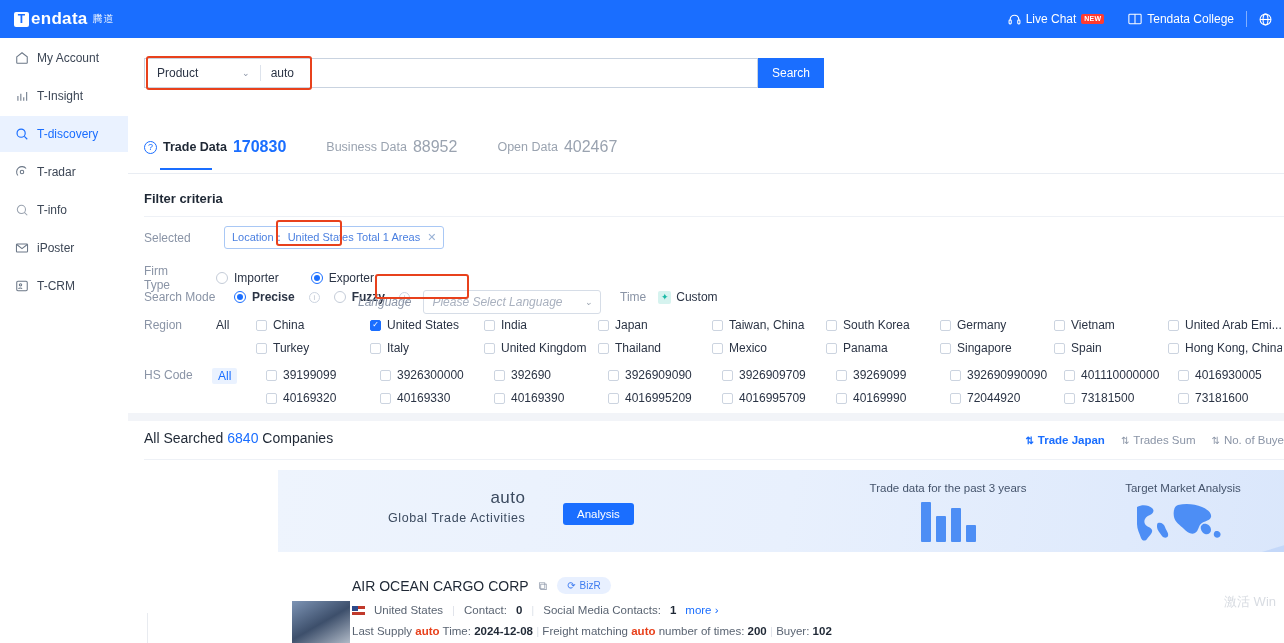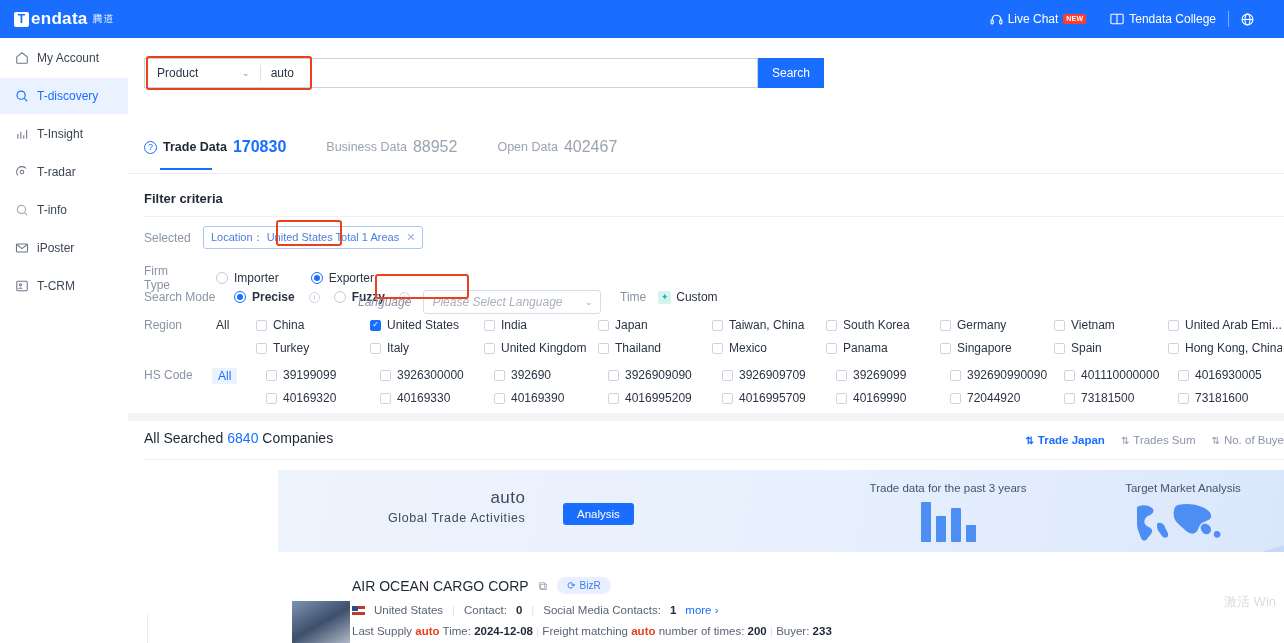--- a/index.html
+++ b/index.html
@@ -28,21 +28,21 @@
     display: flex; align-items: center; justify-content: center;
     line-height: 1;
   }
   .logo-text { color:#fff; font-size: 17px; font-weight: bold; letter-spacing: .3px; }
   .logo-cn {
     color:#fff; font-size: 10px; margin-left: 3px; opacity: .95;
     letter-spacing: 1px;
   }
   .topbar-right {
     margin-left: auto; display: flex; align-items: center;
-    color: #fff; font-size: 12px; padding-right: 18px;
+    color: #fff; font-size: 12px; padding-right: 0;
   }
   .tb-item { display: flex; align-items: center; gap: 5px; padding: 0 12px; white-space: nowrap; }
   .badge-new {
     background: #ff3b30; color: #fff; font-size: 7px; font-weight: bold;
     padding: 1px 3px; border-radius: 2px; line-height: 1.2;
     letter-spacing: .2px;
   }
   .tb-sep { width: 1px; height: 16px; background: rgba(255,255,255,.45); }
 
   
@@ -255,40 +255,40 @@
   <div class="sidebar">
     <div class="side-item">
       <span class="s-ico">
         <svg width="14" height="14" viewBox="0 0 24 24" fill="none" stroke="#6b7787" stroke-width="1.8">
             <path d="M3 10l9-7 9 7v10a1 1 0 01-1 1H4a1 1 0 01-1-1z"></path>
           </svg>
       </span>
       <span class="s-label">My Account</span>
       <span class="chev">⌄</span>
     </div>
-    <div class="side-item active">
-      <span class="s-ico">
-        <svg width="14" height="14" viewBox="0 0 24 24" fill="none" stroke="#1a6eff" stroke-width="2">
-            <circle cx="10.5" cy="10.5" r="7"></circle>
-            <line x1="16" y1="16" x2="21" y2="21"></line>
-          </svg>
-      </span>
-      <span class="s-label">T-discovery</span>
-    </div>
     <div class="side-item">
       <span class="s-ico">
         <svg width="14" height="14" viewBox="0 0 24 24" fill="none" stroke="#6b7787" stroke-width="1.8">
             <line x1="5" y1="20" x2="5" y2="12"></line>
             <line x1="10" y1="20" x2="10" y2="8"></line>
             <line x1="15" y1="20" x2="15" y2="14"></line>
             <line x1="20" y1="20" x2="20" y2="5"></line>
           </svg>
       </span>
       <span class="s-label">T-Insight</span>
     </div>
+    <div class="side-item active">
+      <span class="s-ico">
+        <svg width="14" height="14" viewBox="0 0 24 24" fill="none" stroke="#1a6eff" stroke-width="2">
+            <circle cx="10.5" cy="10.5" r="7"></circle>
+            <line x1="16" y1="16" x2="21" y2="21"></line>
+          </svg>
+      </span>
+      <span class="s-label">T-discovery</span>
+    </div>
     <div class="side-item">
       <span class="s-ico">
         <svg width="14" height="14" viewBox="0 0 24 24" fill="none" stroke="#6b7787" stroke-width="1.8">
             <path d="M19 6A9 9 0 105 18"></path>
             <circle cx="12" cy="12" r="3"></circle>
           </svg>
       </span>
       <span class="s-label">T-radar</span>
       <span class="chev">⌄</span>
     </div>
@@ -351,21 +351,21 @@
         <span class="t-name">Open Data</span>
         <span class="t-num">402467</span>
       </div>
     </div>
     <div class="tab-underline"></div>
     <div class="hr1"></div>
 
     <div class="filter-title">Filter criteria</div>
     <div class="hr2"></div>
 
-    <div class="frow" style="top:188px; left:16px; gap:11px;">
+    <div class="frow" style="top:188px; left:16px; gap:32px;">
       <span class="flabel" style="width:48px;">Selected</span>
       <span class="chip">
         <span>Location： United States Total 1 Areas</span>
         <span class="chip-x">✕</span>
       </span>
     </div>
 
     <div class="frow" style="top:226px; left:16px; gap:24px;">
       <span class="flabel" style="width:48px;">Firm Type</span>
       <span class="r-item">
@@ -656,21 +656,21 @@
           <span class="hlred">auto</span>
           <span>Time:</span>
           <b>2024-12-08</b>
           <span class="msep">|</span>
           <span>Freight matching</span>
           <span class="hlred">auto</span>
           <span>number of times:</span>
           <b>200</b>
           <span class="msep">|</span>
           <span>Buyer:</span>
-          <b>233</b>
+          <b>102</b>
         </div>
 
       </div>
     </div>
 
     <div class="watermark">激活 Win</div>
   </div>
 
   <div class="redbox" id="rb-product"></div>
   <div class="redbox" id="rb-exporter"></div>

